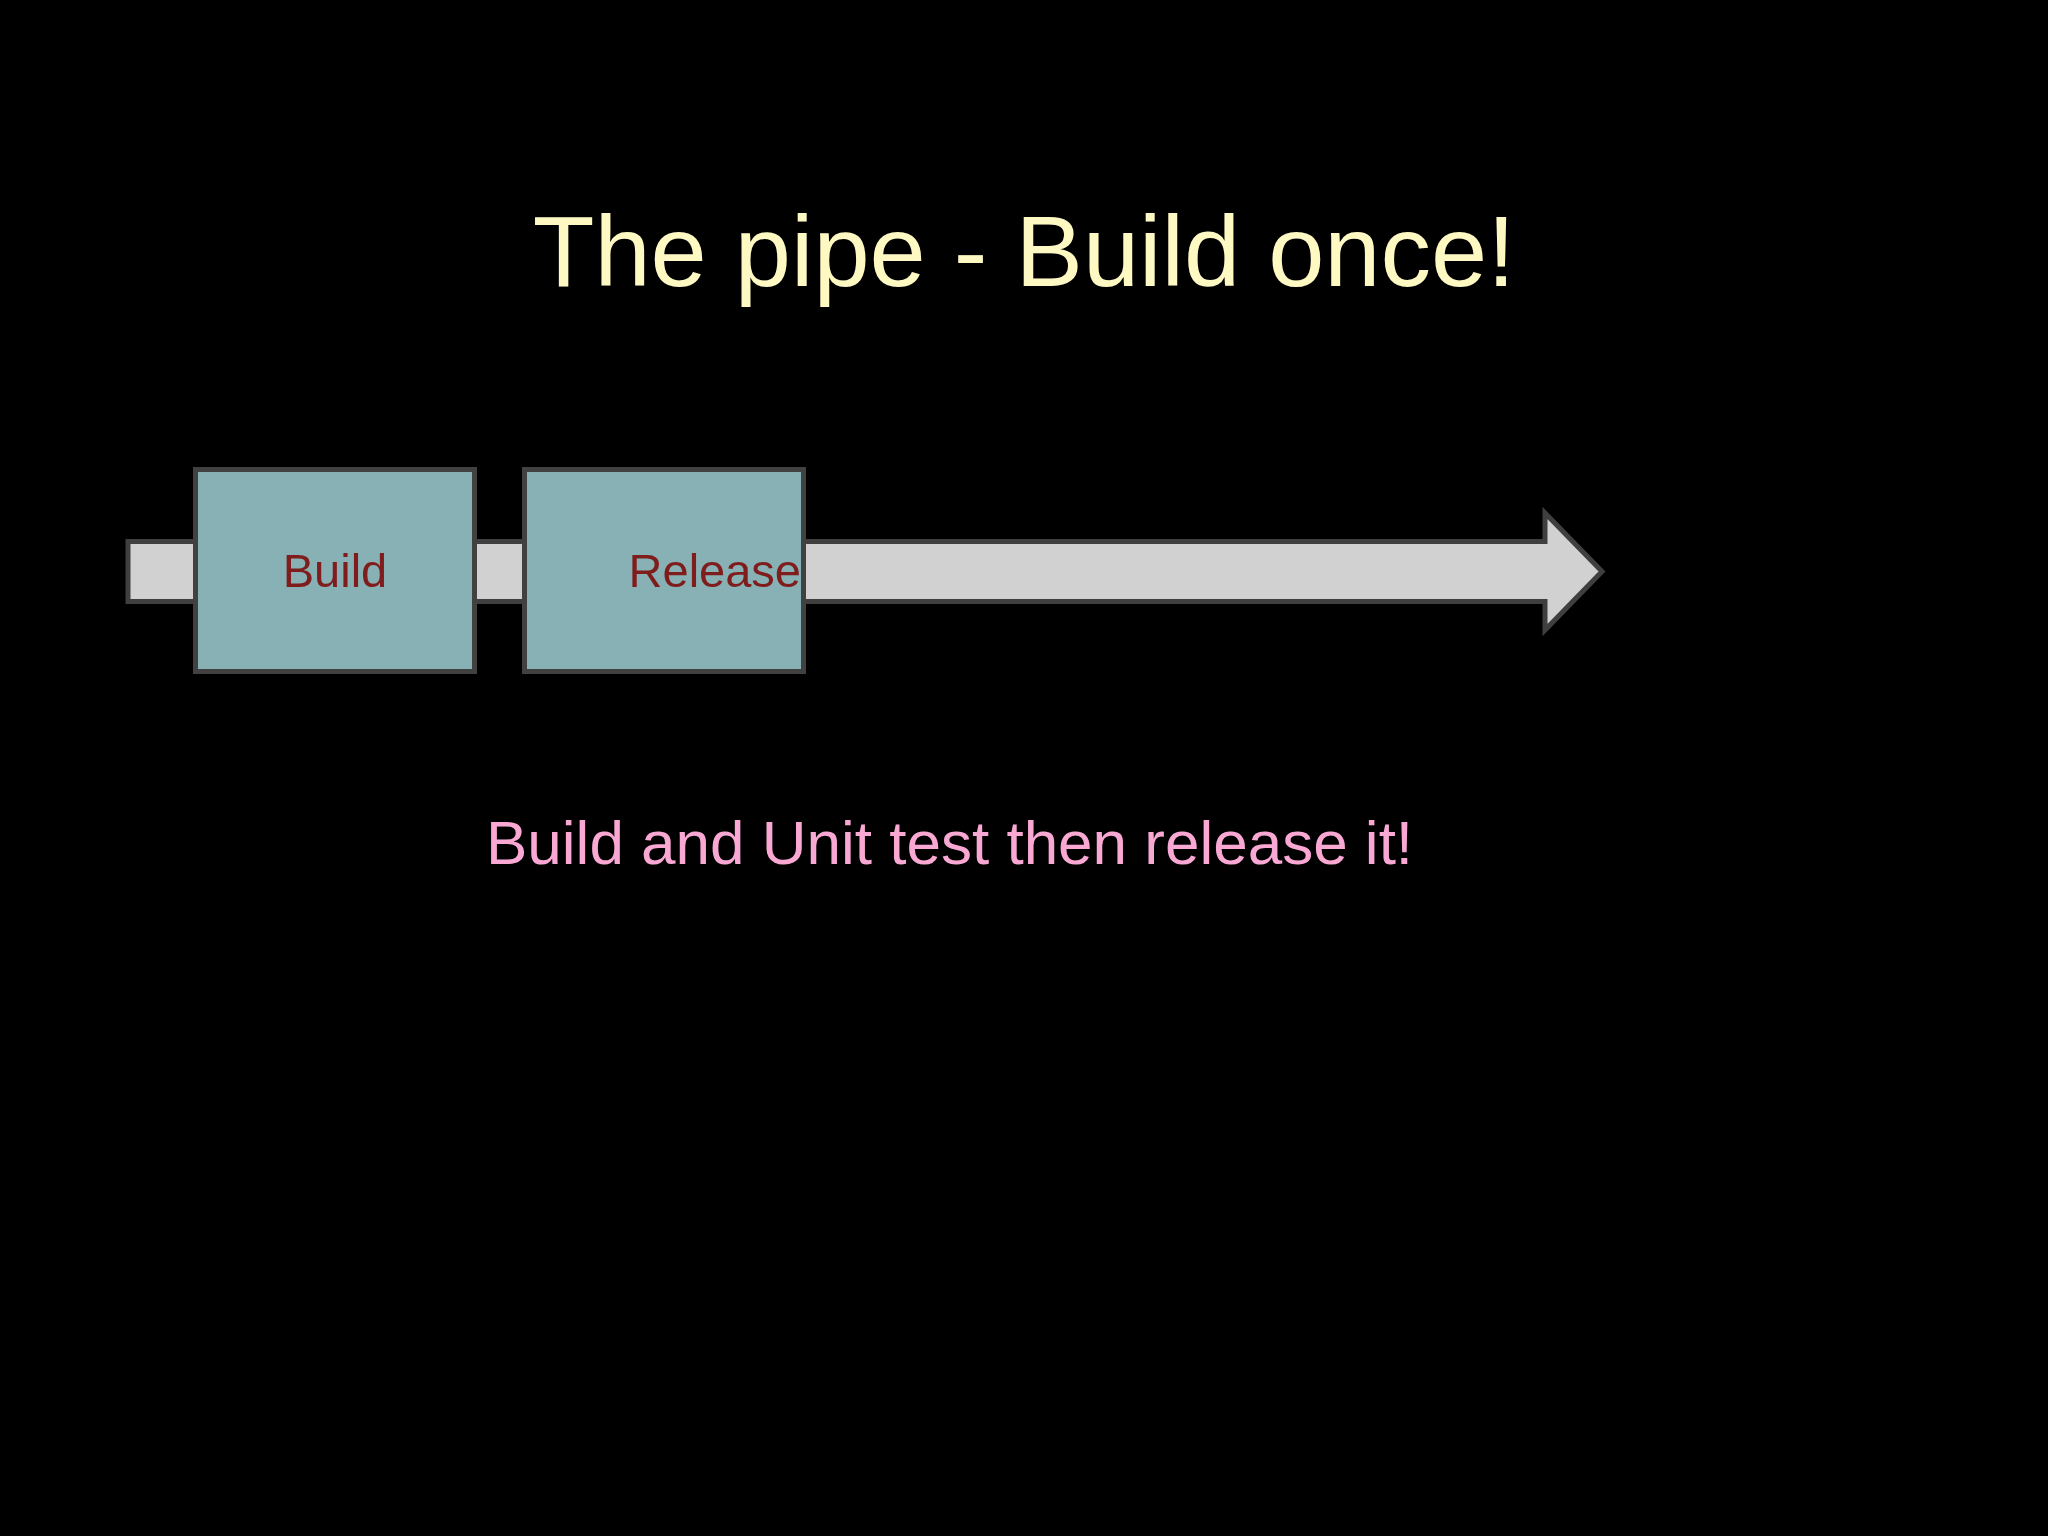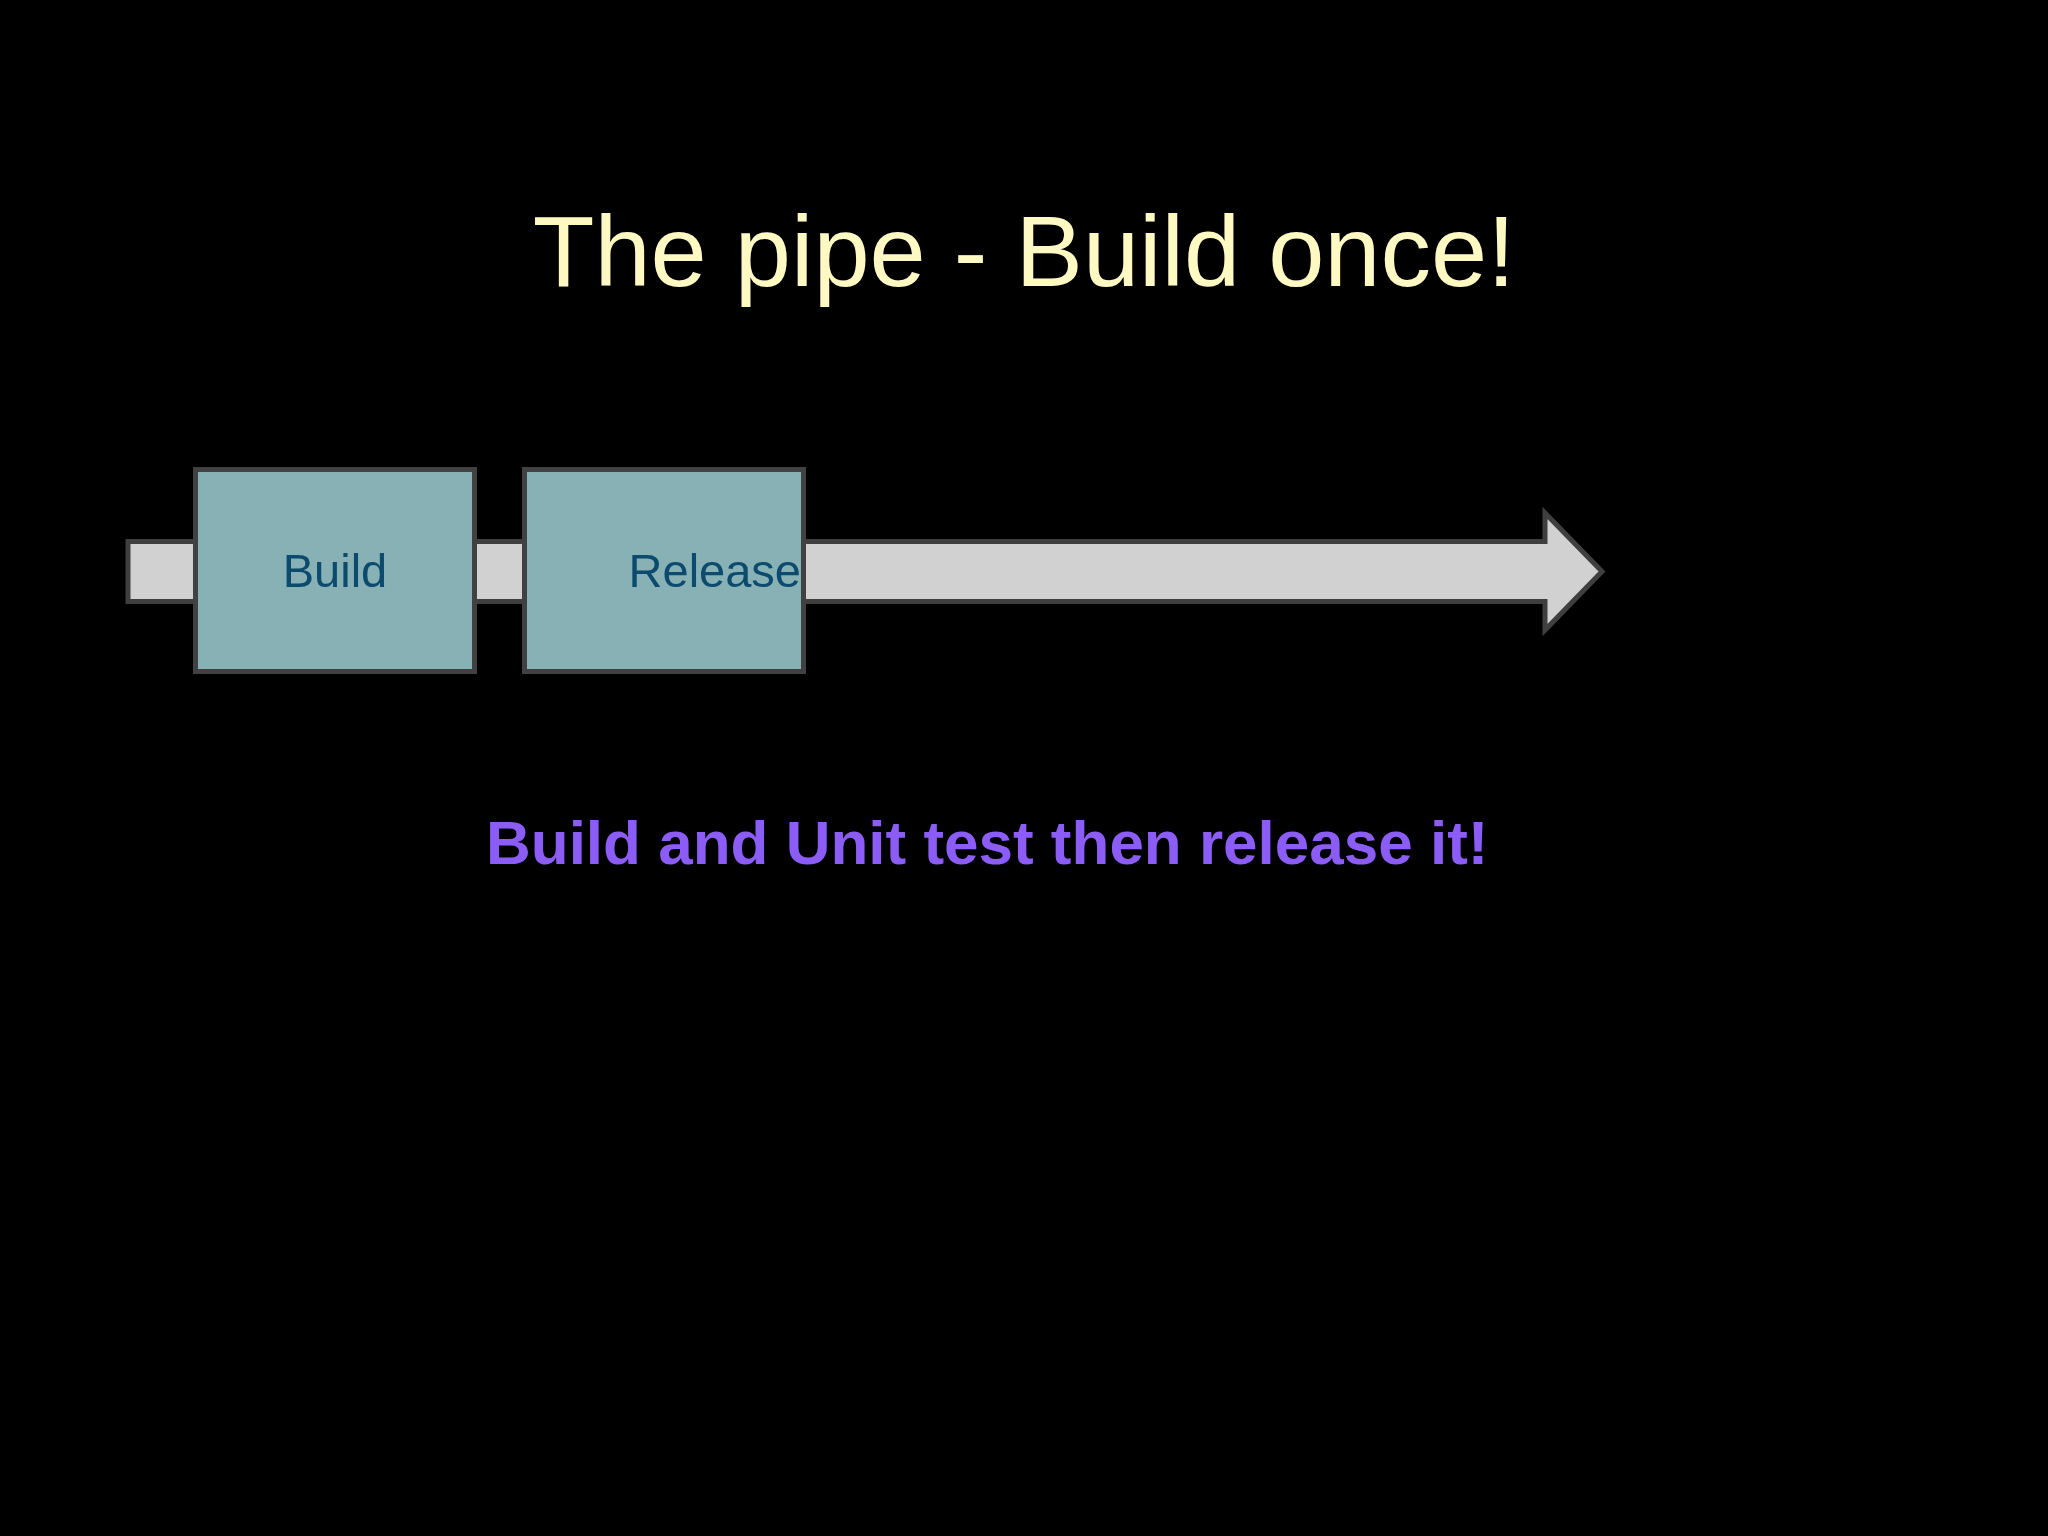--- a/index.html
+++ b/index.html
@@ -43,32 +43,32 @@
     box-sizing: border-box;
     background: #87b1b4;
     border: 5px solid #414141;
     display: flex;
     align-items: center;
     justify-content: center;
   }
   .stage-box.build { left: 193px; }
   .stage-box.release { left: 522px; justify-content: flex-end; }
   .stage-label {
-    color: #0c4a6e;
+    color: #7f1d1d;
     font-size: 47px;
     font-weight: 400;
     white-space: nowrap;
   }
   .slide-caption {
     position: absolute;
     top: 806px;
     left: 486px;
-    color: #8b5cf6;
+    color: #f9a8d4;
     font-size: 62px;
-    font-weight: 700;
+    font-weight: 400;
     line-height: 1.2;
     white-space: nowrap;
   }
 </style>
 </head>
 <body>
 
 <div id="slide">
 
   <div class="slide-title">The pipe - Build once!</div>

